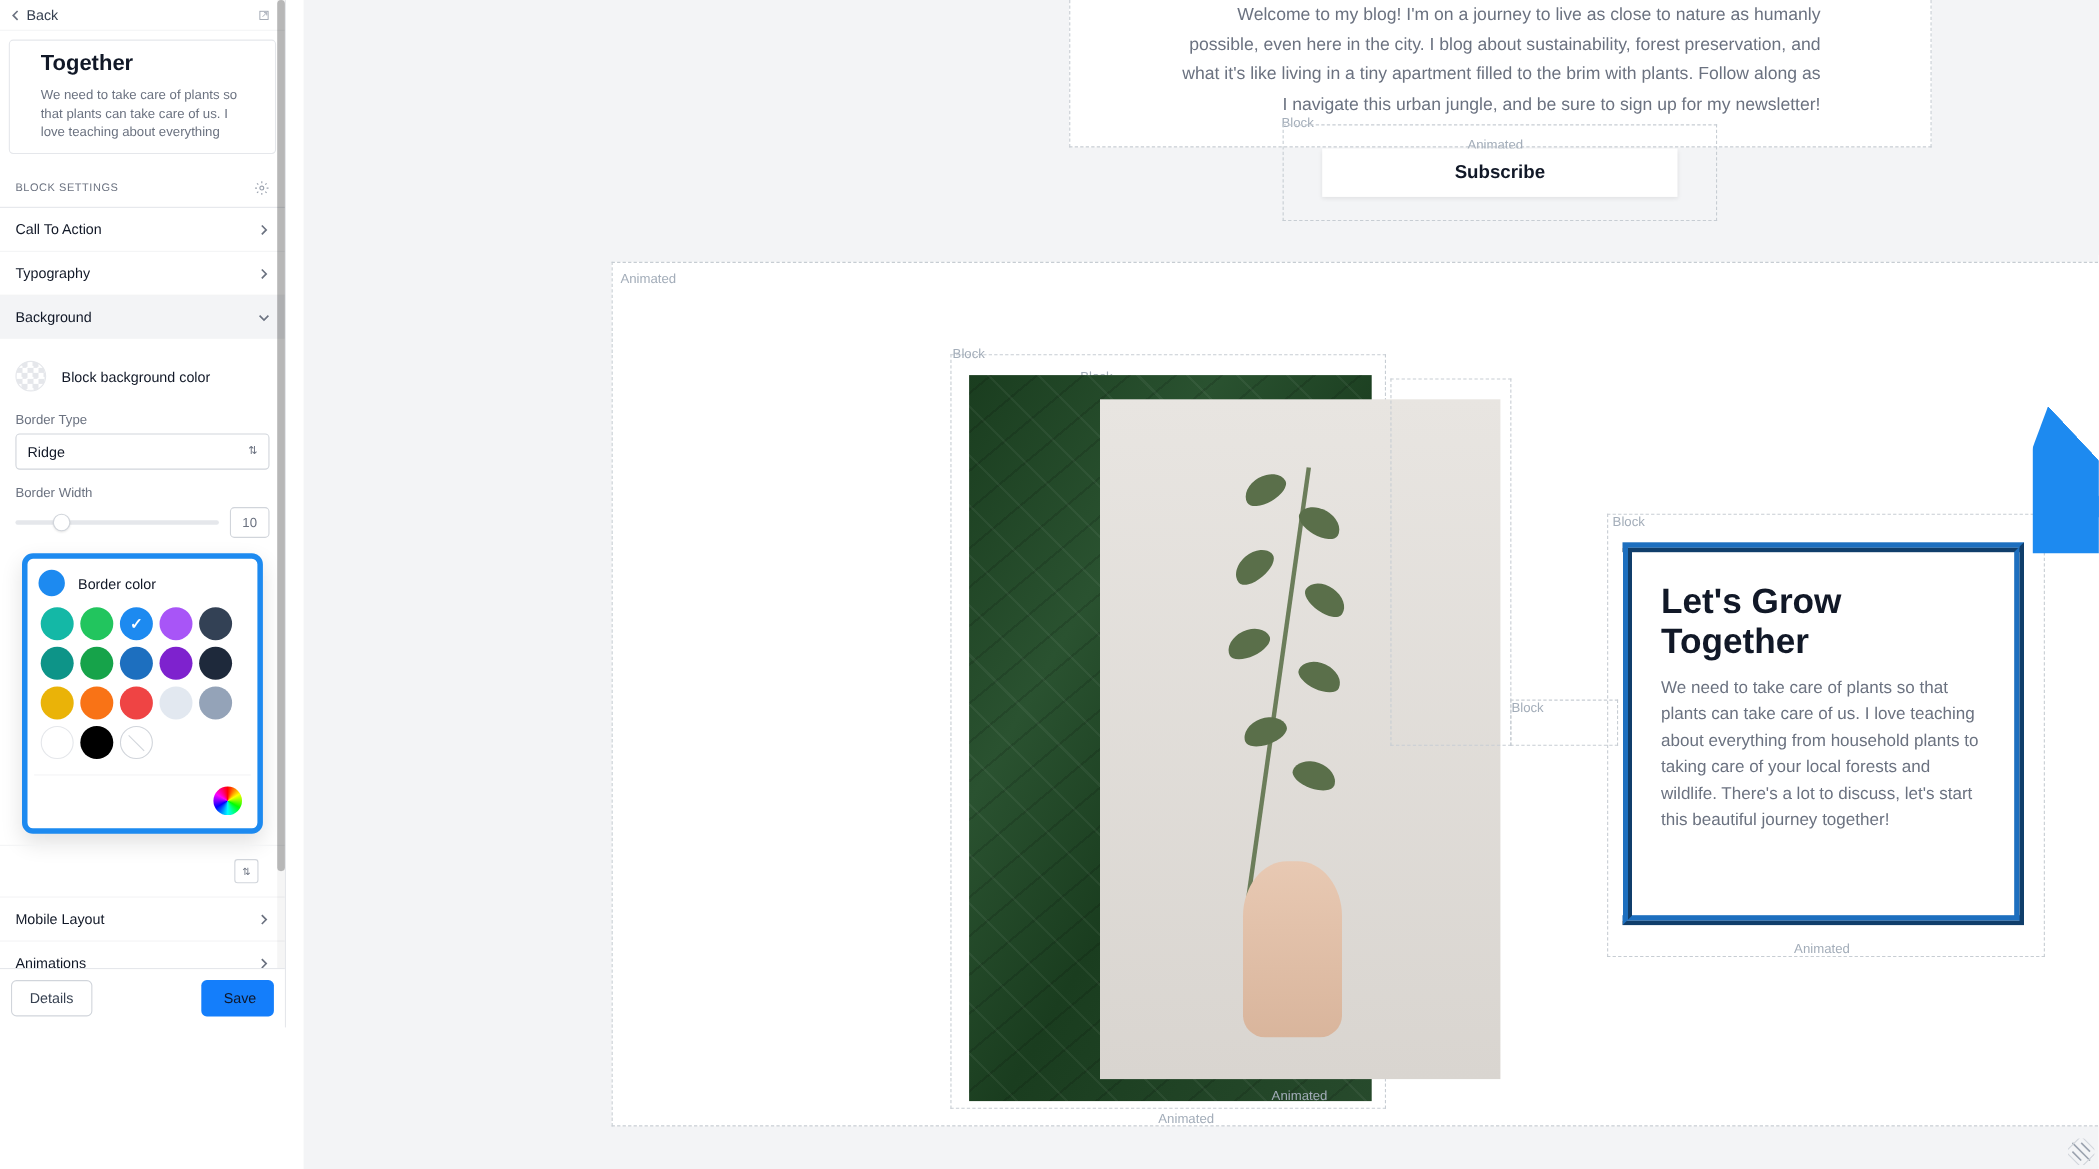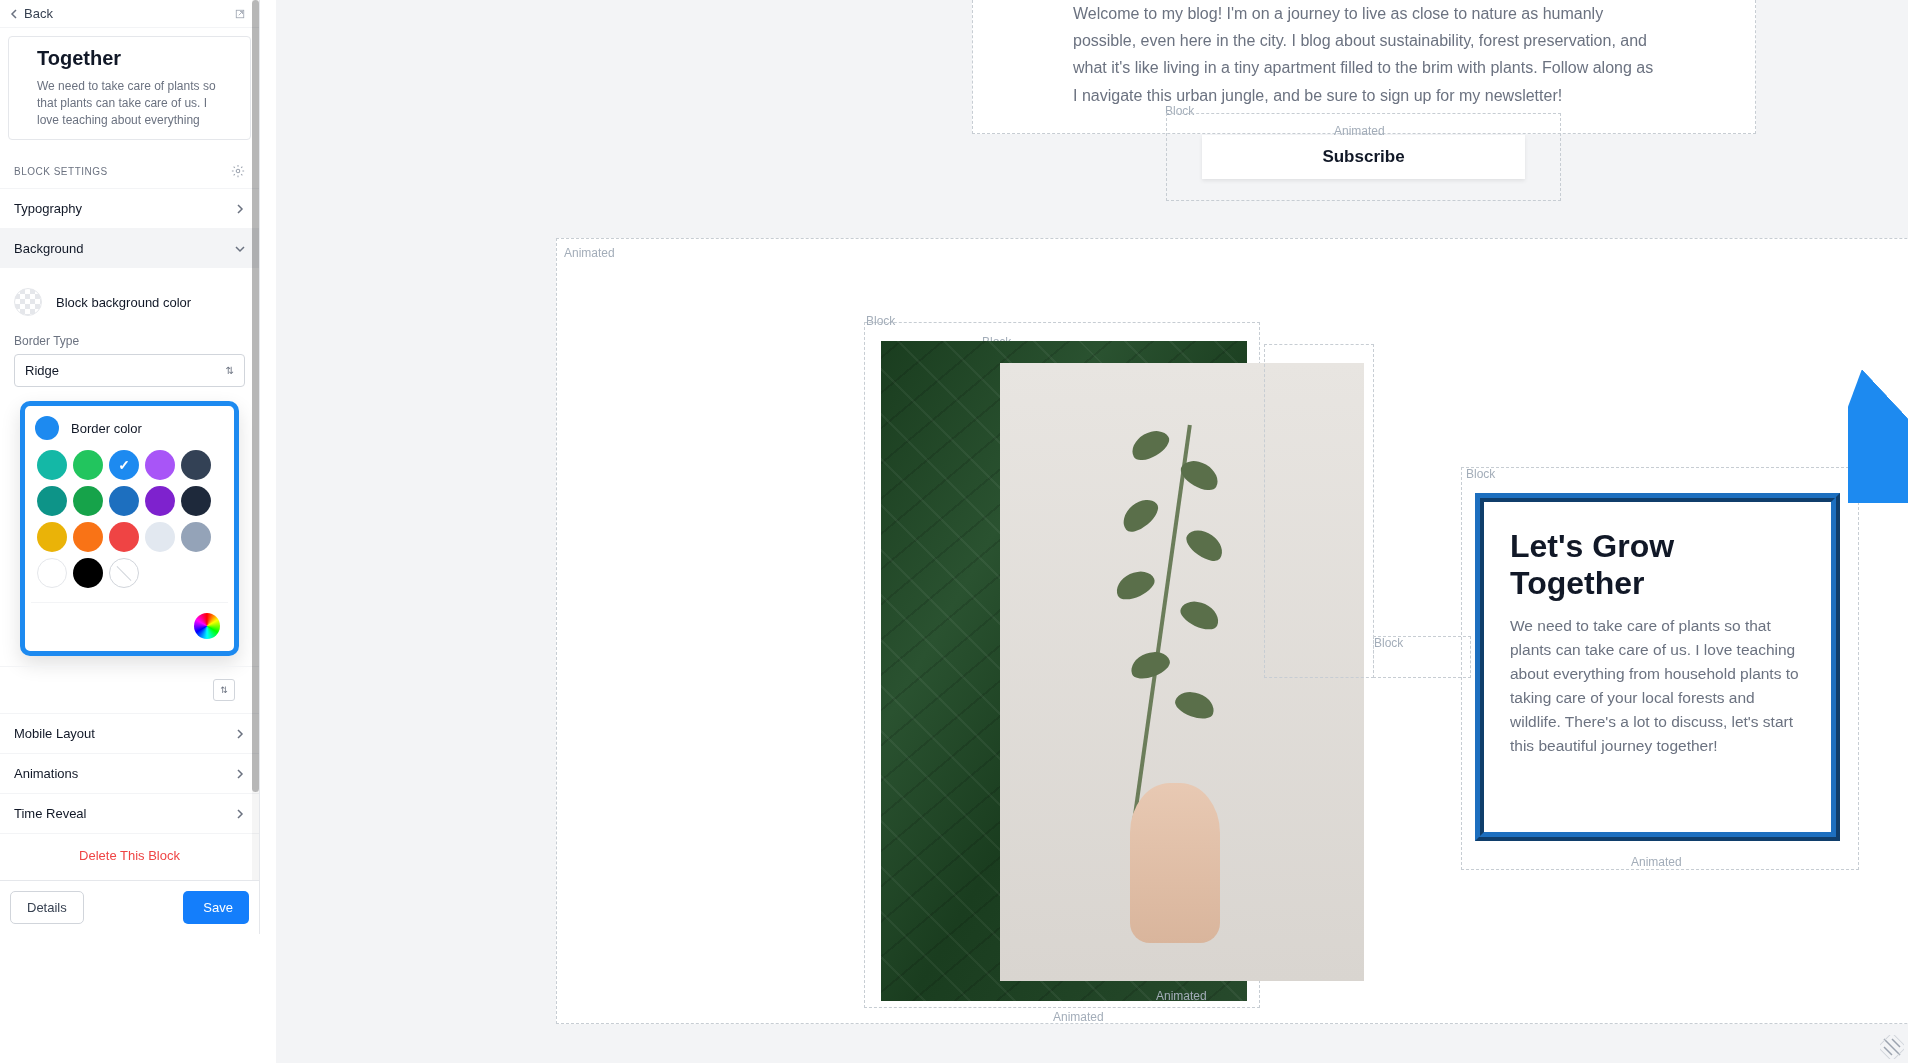--- a/index.html
+++ b/index.html
@@ -54,27 +54,27 @@
 .rainbow { width: 26px; height: 26px; border-radius: 50%; background: conic-gradient(red,yellow,lime,cyan,blue,magenta,red); margin-left: auto; margin-right: 4px; cursor: pointer; }
 
 .sec-row { display: flex; align-items: center; padding: 12px 14px; font-size: 13px; color: #111827; border-top: 1px solid #f3f4f6; cursor: pointer; }
 .select-stub { width: 22px; height: 22px; border: 1px solid #d1d5db; border-radius: 3px; margin-left: auto; margin-right: 10px; }
 
 .delete-row { text-align: center; padding: 14px; font-size: 13px; color: #ef4444; cursor: pointer; border-top: 1px solid #f3f4f6; }
 
 .footer-bar { display: flex; padding: 10px; border-top: 1px solid #e5e7eb; gap: 40px; }
 .btn { padding: 8px 16px; font-size: 13px; border-radius: 5px; cursor: pointer; border: none; }
 .btn.details { border: 1px solid #d1d5db; background: #fff; color: #374151; }
-.btn.save { background: #147efb; color: #ffffff; margin-left: auto; padding-left: 20px; }
+.btn.save { background: #147efb; color: #0f172a; margin-left: auto; padding-left: 20px; }
 
 .collapse-tab { position: absolute; left: 276px; top: 514px; width: 18px; height: 36px; background: #fff; border: 1px solid #e5e7eb; border-left: none; display: flex; align-items: center; justify-content: center; font-size: 10px; color: #6b7280; cursor: pointer; border-radius: 0 3px 3px 0; }
 
 .canvas { position: absolute; left: 276px; top: 0; right: 0; bottom: 0; background: #f3f4f6; }
 
-.top-intro { position: absolute; left: 696px; top: 0; width: 784px; background: #fff; padding: 0 100px 24px 100px; text-align: left; border: 1px dashed #c7cdd3; border-top: none; }
+.top-intro { position: absolute; left: 696px; top: 0; width: 784px; background: #fff; padding: 0 100px 24px 100px; text-align: right; border: 1px dashed #c7cdd3; border-top: none; }
 .top-intro p { font-size: 16px; color: #6b7280; line-height: 1.7; }
 .tag-label { position: absolute; font-size: 12px; color: #a3adb9; }
 
 .subscribe-wrap { position: absolute; left: 890px; top: 113px; width: 395px; height: 88px; border: 1px dashed #c7cdd3; display: flex; align-items: center; justify-content: center; }
 .subscribe-btn { background: #fff; padding: 12px 120px; font-size: 17px; font-weight: 700; color: #111827; box-shadow: 0 2px 4px rgba(0,0,0,.08); }
 
 .section-wrapper { position: absolute; left: 280px; top: 238px; width: 1616px; height: 786px; border: 1px dashed #c7cdd3; background: #fff; }
 
 .img-block1 { position: absolute; left: 588px; top: 322px; width: 396px; height: 686px; border: 1px dashed #c7cdd3; }
 .img-block2 { position: absolute; left: 988px; top: 344px; width: 110px; height: 334px; border: 1px dashed #c7cdd3; }
@@ -126,20 +126,27 @@
 
     <div class="section-head">
       <span>BLOCK SETTINGS</span>
       <span class="spacer"></span>
       <svg class="gear" viewBox="0 0 16 16">
           <circle cx="8" cy="8" r="2" fill="none" stroke="#9ca3af" stroke-width="1.2"></circle>
           <path d="M8 1v2M8 13v2M1 8h2M13 8h2M3 3l1.4 1.4M11.6 11.6L13 13M13 3l-1.4 1.4M4.4 11.6L3 13" stroke="#9ca3af" stroke-width="1.2"></path>
         </svg>
     </div>
 
+    <div class="acc-item first">
+      <span>Call To Action</span>
+        <span class="spacer"></span>
+      <svg class="chev" viewBox="0 0 10 10">
+          <path d="M3 1 L7 5 L3 9" stroke="currentColor" fill="none" stroke-width="1.5"></path>
+        </svg>
+    </div>
     <div class="acc-item">
       <span>Typography</span>
         <span class="spacer"></span>
       <svg class="chev" viewBox="0 0 10 10">
           <path d="M3 1 L7 5 L3 9" stroke="currentColor" fill="none" stroke-width="1.5"></path>
         </svg>
     </div>
     <div class="acc-item open">
       <span>Background</span>
         <span class="spacer"></span>
@@ -153,20 +160,27 @@
         <div class="swatch-circle"></div>
         <span class="bg-label">Block background color</span>
       </div>
 
       <div class="field-label">Border Type</div>
       <div class="select">
         <span>Ridge</span>
         <span class="updown">⇅</span>
       </div>
 
+      <div class="border-width-row">
+        <div class="field-label">Border Width</div>
+        <div class="bw-controls">
+          <input type="range" min="0" max="50" value="10" class="slider" style="">
+          <div class="bw-num">10</div>
+        </div>
+      </div>
 
       <div class="border-color-pop">
         <div class="bc-head">
           <div class="bc-swatch"></div>
           <span class="bc-label">Border color</span>
         </div>
         <div class="palette">
           <div class="pswatch" style="background:#14b8a6"></div>
           <div class="pswatch" style="background:#22c55e"></div>
           <div class="pswatch selected" style="background:#1d8af0"></div>

